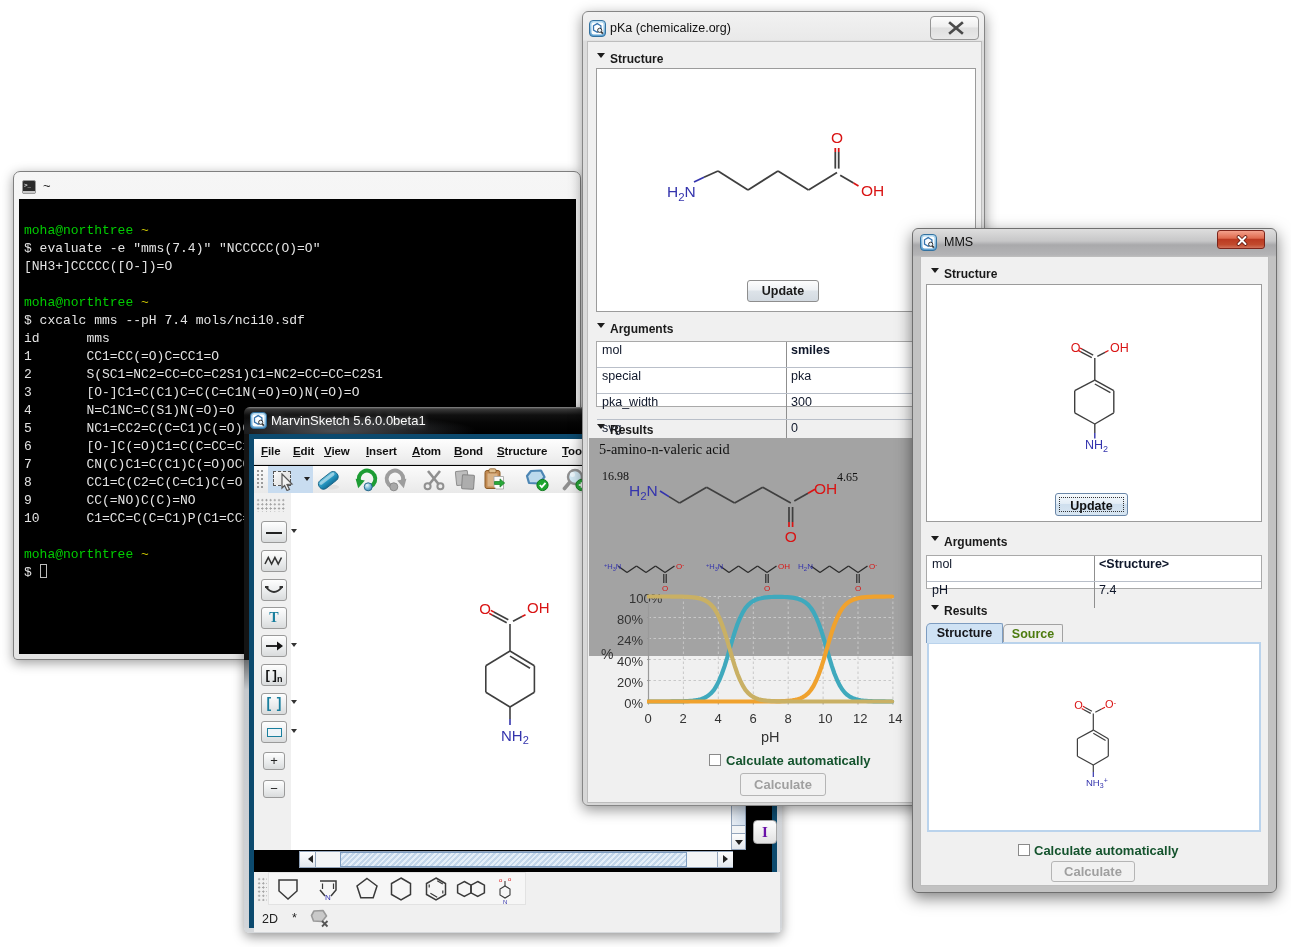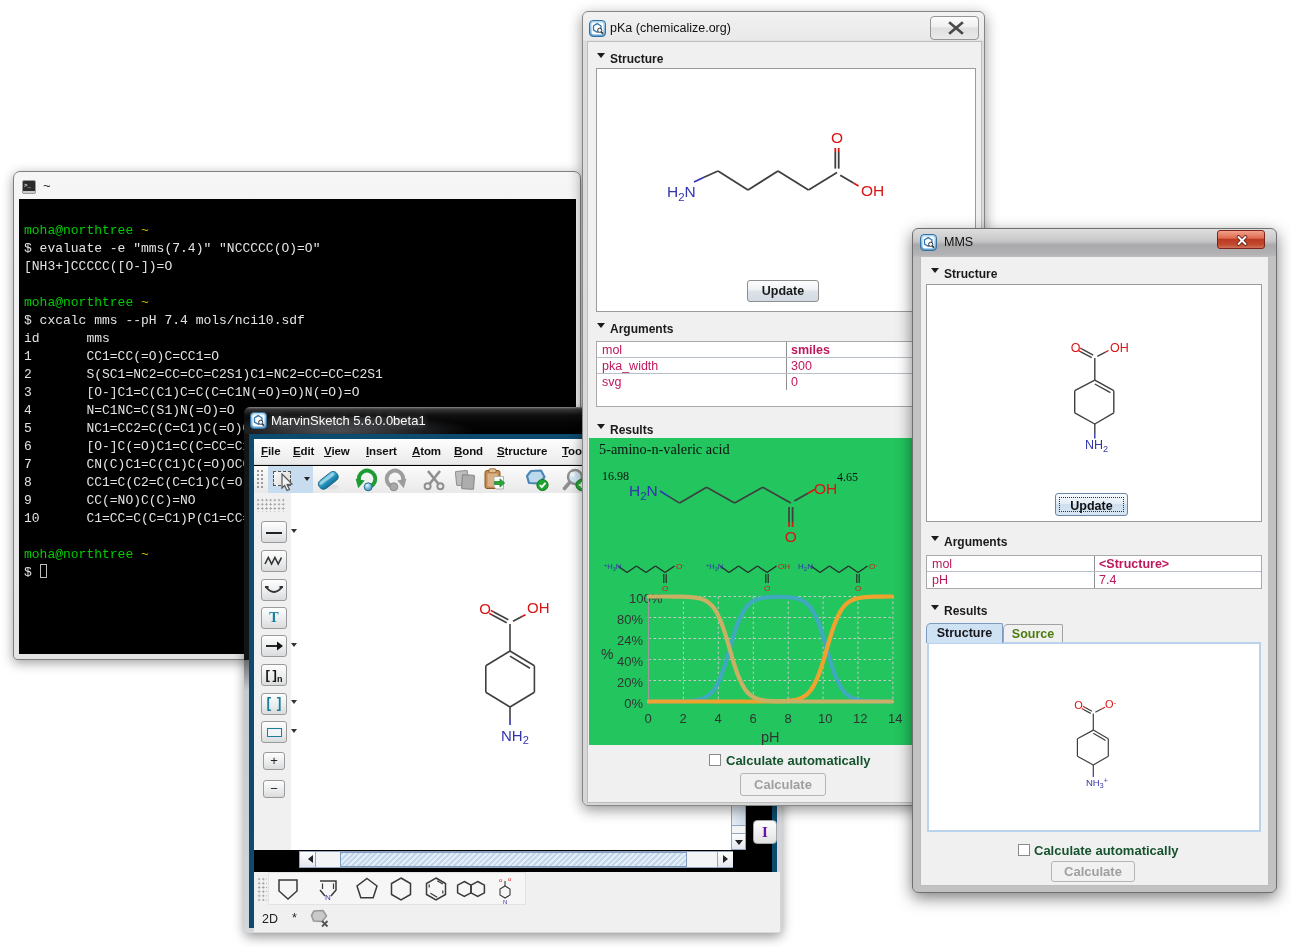--- a/index.html
+++ b/index.html
@@ -11,21 +11,21 @@
 .sec .tri { display:inline-block; width:0; height:0; border:4px solid transparent; border-top:5px solid #1c1c1c; margin-right:5px; vertical-align:1px; }
 .panel { position:absolute; background:#fff; border:1px solid #9b9b9b; }
 .btn { position:absolute; border:1px solid #8e8e8e; border-radius:3px;
   background:linear-gradient(180deg,#fdfdfd,#eef1f4 45%,#dde3e9 50%,#d3dae1);
   font:bold 12.5px "Liberation Sans",sans-serif; color:#1b1b1b; text-align:center; }
 .btnoff { position:absolute; border:1px solid #b5b5b5; border-radius:3px; background:#f1f1f1;
   font:bold 13px "Liberation Sans",sans-serif; color:#9f9f9f; text-align:center; }
 .cb { position:absolute; width:12px; height:12px; background:#fff; border:1px solid #8a8a8a; }
 .cblab { position:absolute; font:bold 13px "Liberation Sans",sans-serif; color:#14532d; white-space:nowrap; }
 .tbl { position:absolute; background:#fff; border:1px solid #a9a9a9; }
-.tbl .row { position:relative; height:16px; border-bottom:1px solid #b9bfc9; font:12.5px "Liberation Sans",sans-serif; color:#be185d; }
+.tbl .row { position:relative; height:26px; border-bottom:1px solid #b9bfc9; font:12.5px "Liberation Sans",sans-serif; color:#0f172a; }
 .tbl .row:last-child { border-bottom:none; }
 .tbl .k { position:absolute; left:5px; top:1px; }
 .tbl .v { position:absolute; top:1px; }
 .tbl .vline { position:absolute; top:0; bottom:0; width:1px; background:#8f8f8f; }
 
 .g { color:#00cd00; }
 .y { color:#c9c400; }
 .cur { display:inline-block; width:7px; height:14px; border:1px solid #bcbcbc; vertical-align:-2px; }
 </style>
 </head>
@@ -362,32 +362,37 @@
       <div class="btn" style="left:150px; top:211px; width:72px; height:22px; line-height:20px;">Update</div>
     </div>
     <div class="sec" style="left:9px; top:280px;"><span class="tri"></span>Arguments</div>
     <div class="tbl" style="left:8px; top:299px; width:381px; height:66px;">
       <div class="row">
             <span class="k">mol</span>
             <span class="v" style="left:194px; font-weight:bold;">smiles</span>
             <span class="vline" style="left:189px;"></span>
           </div>
       <div class="row">
+            <span class="k">special</span>
+            <span class="v" style="left:194px;">pka</span>
+            <span class="vline" style="left:189px;"></span>
+          </div>
+      <div class="row">
             <span class="k">pka_width</span>
             <span class="v" style="left:194px;">300</span>
             <span class="vline" style="left:189px;"></span>
           </div>
       <div class="row">
             <span class="k">svg</span>
             <span class="v" style="left:194px;">0</span>
             <span class="vline" style="left:189px;"></span>
           </div>
     </div>
     <div class="sec" style="left:9px; top:381px;"><span class="tri"></span>Results</div>
-    <div class="abs" style="left:1px; top:396px; width:393px; height:307px; background:#22c55e;">
+    <div class="abs" style="left:1px; top:396px; width:393px; height:218px; background:#a3a3a3;">
       <div class="abs" style="left:10px; top:3px; font:14.3px 'Liberation Serif',serif; color:#111;">5-amino-n-valeric acid</div>
 <div class="abs" style="left:13px; top:31px; font:12px 'Liberation Serif',serif; color:#111;">16.98</div>
 <div class="abs" style="left:248px; top:32px; font:12px 'Liberation Serif',serif; color:#111;">4.65</div>
 <svg class="abs" style="left:0; top:0;" width="393" height="307" viewBox="0 0 393 307">
 <line x1="71.0" y1="53.0" x2="80.0" y2="58.6" stroke="#3434ad" stroke-width="1.7"></line>
 <line x1="80.0" y1="58.6" x2="90.6" y2="65.1" stroke="#3f3f3f" stroke-width="1.7"></line>
 <line x1="90.6" y1="65.1" x2="117.6" y2="49.3" stroke="#3f3f3f" stroke-width="1.7"></line>
 <line x1="117.6" y1="49.3" x2="145.6" y2="65.1" stroke="#3f3f3f" stroke-width="1.7"></line>
 <line x1="145.6" y1="65.1" x2="173.7" y2="49.3" stroke="#3f3f3f" stroke-width="1.7"></line>
 <line x1="173.7" y1="49.3" x2="201.8" y2="65.1" stroke="#3f3f3f" stroke-width="1.7"></line>

